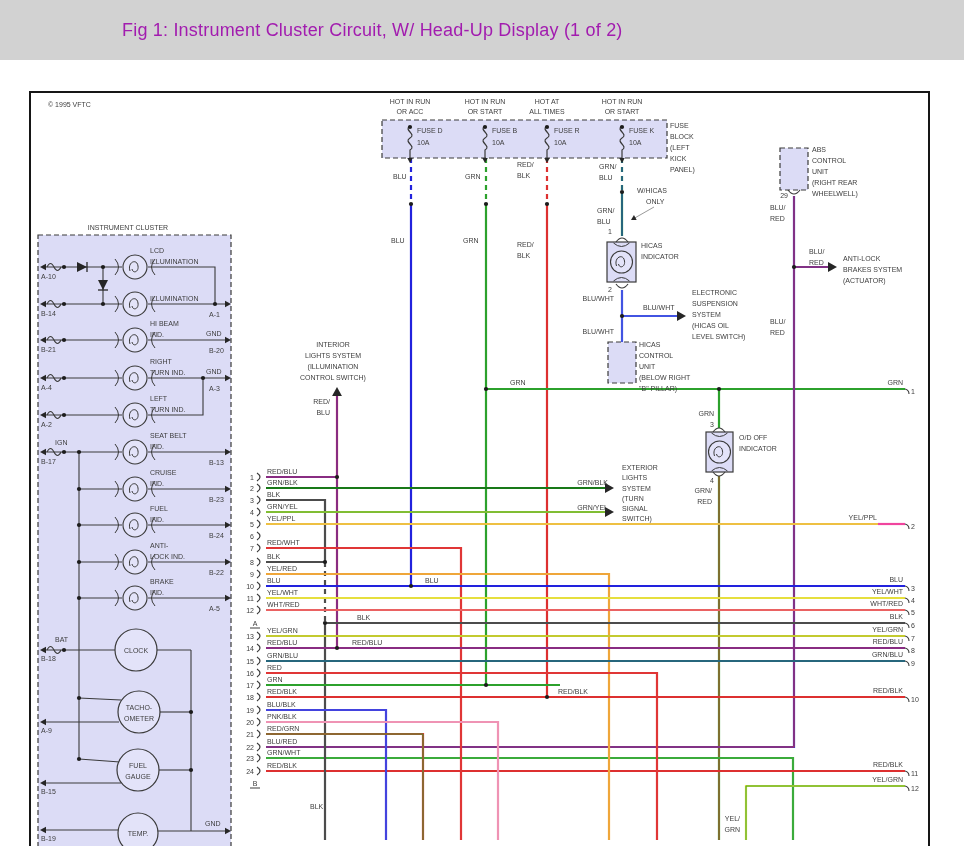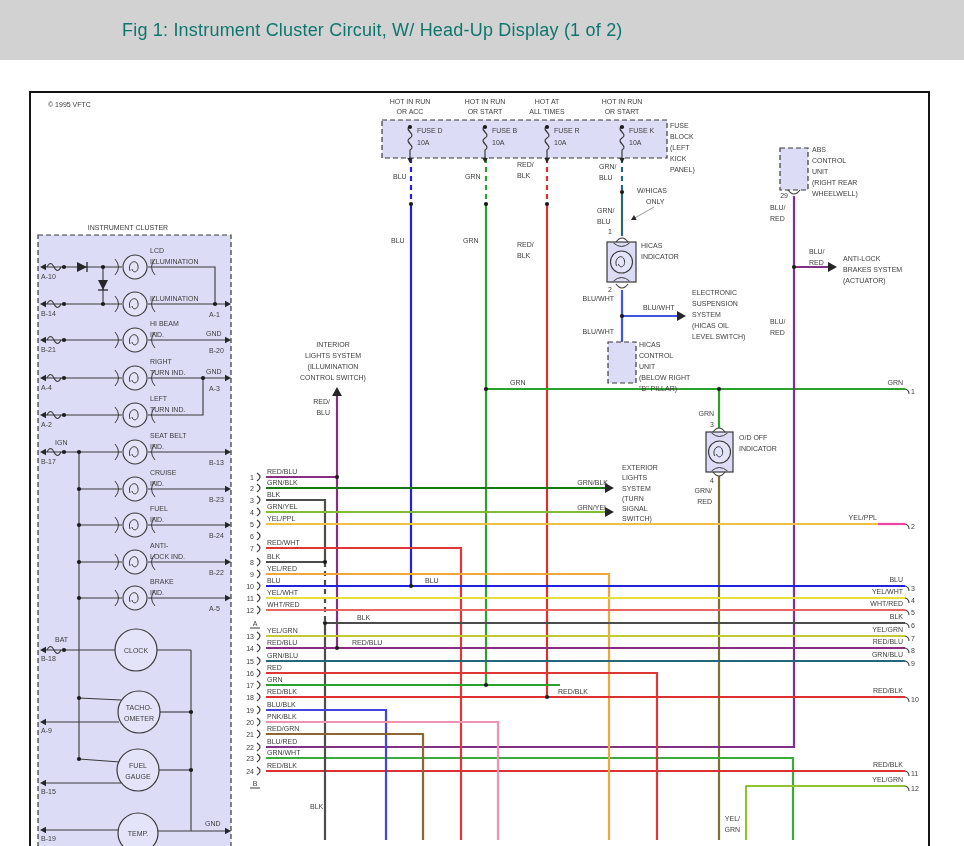--- a/index.html
+++ b/index.html
@@ -1,20 +1,20 @@
 <!DOCTYPE html>
 <html><head>
 <meta charset="utf-8">
 <style>
   html,body{margin:0;padding:0;background:#fff;}
   .page{position:relative;width:964px;height:846px;overflow:hidden;background:#fff;
         font-family:"Liberation Sans",sans-serif;}
   .titlebar{position:absolute;left:0;top:0;width:964px;height:60px;background:#d2d2d2;}
   .titlebar span{position:absolute;left:122px;top:50%;transform:translateY(-50%);
-        font-size:18px;color:#0f766e;letter-spacing:.2px;white-space:nowrap;}
+        font-size:18px;color:#a21caf;letter-spacing:.2px;white-space:nowrap;}
   svg{position:absolute;left:0;top:0;overflow:hidden;}
   svg text{font-family:"Liberation Sans",sans-serif;fill:#3d3d3d;}
 </style>
 </head>
 <body>
 
 <div class="page">
   <div class="titlebar">
     <span>Fig 1: Instrument Cluster Circuit, W/ Head-Up Display (1 of 2)</span>
   </div>

